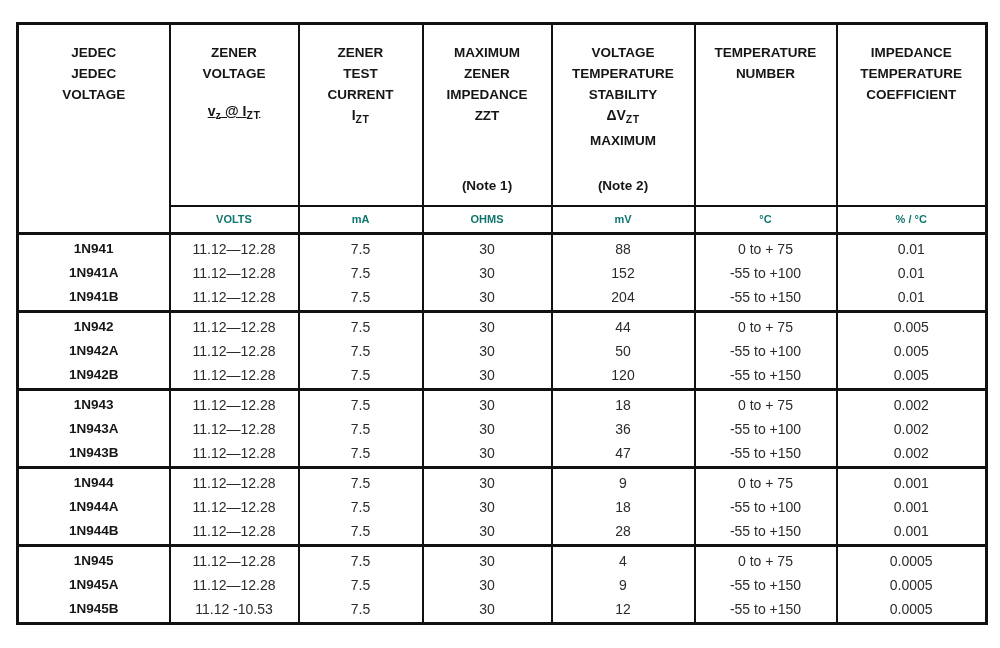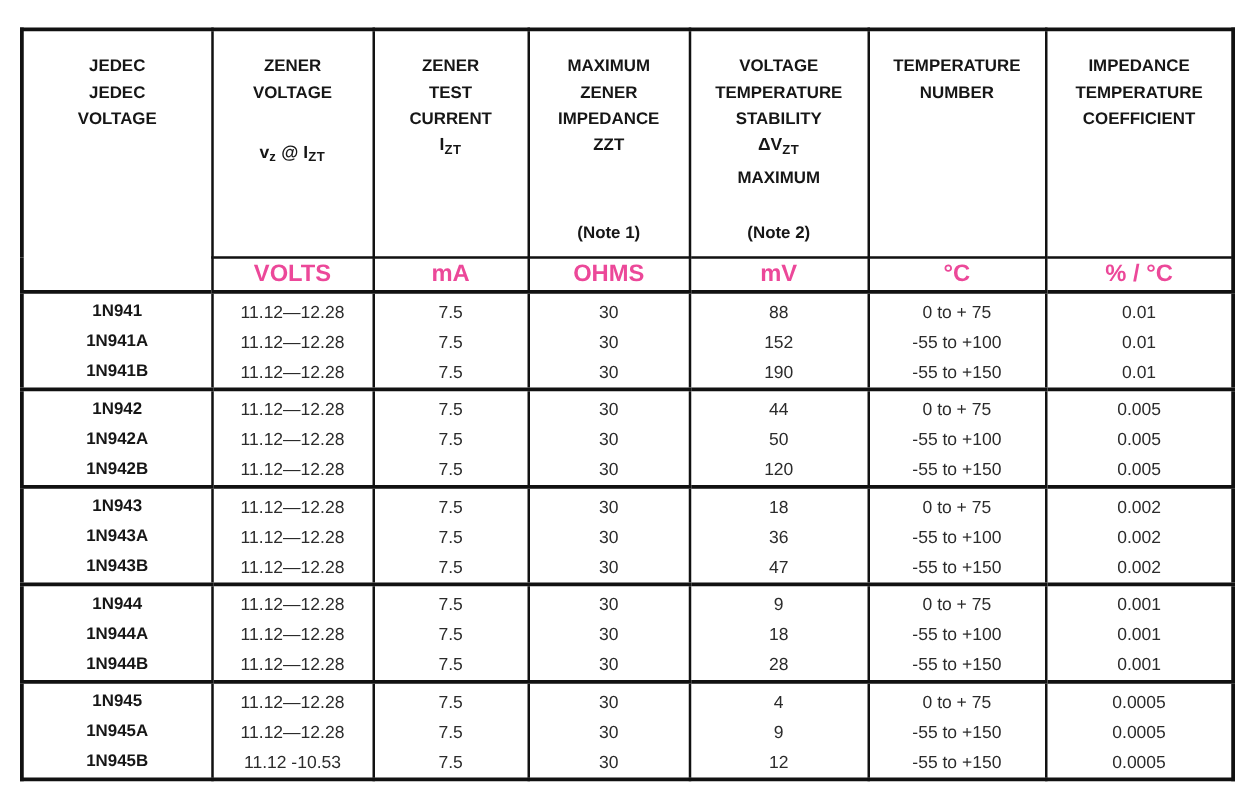--- a/index.html
+++ b/index.html
@@ -41,29 +41,29 @@
   .hcell {
     display: flex;
     flex-direction: column;
     align-items: center;
     height: 100%;
     box-sizing: border-box;
     padding: 17px 2px 10px 2px;
   }
   .hline { line-height: 21px; white-space: nowrap; }
   .symbol { line-height: 21px; font-size: 14px; font-weight: 700; white-space: nowrap; }
-  .symbol.gap { margin-top: 27px; }
+  .symbol.gap { margin-top: 17px; text-decoration: underline; }
   .symbol sub { font-size: 10.5px; font-weight: 700; vertical-align: -3px; letter-spacing: 0.5px; }
   .note { margin-top: auto; line-height: 18px; }
   
   .spec thead tr.units-row th {
     height: 25px;
-    font-size: 19px;
+    font-size: 11px;
     font-weight: 700;
-    color: #ec4899;
+    color: #0f766e;
     vertical-align: middle;
     line-height: 25px;
   }
   
   .spec tbody td {
     border-top-width: 3px;
     padding: 2px 0 1px 0;
     margin-top: 45px;
   }
   .spec thead tr.units-row th { border-bottom-width: 3px; }
@@ -178,21 +178,21 @@
             <div class="cell-line">7.5</div>
           </td>
           <td>
             <div class="cell-line">30</div>
             <div class="cell-line">30</div>
             <div class="cell-line">30</div>
           </td>
           <td>
             <div class="cell-line">88</div>
             <div class="cell-line">152</div>
-            <div class="cell-line">190</div>
+            <div class="cell-line">204</div>
           </td>
           <td>
             <div class="cell-line">0 to + 75</div>
             <div class="cell-line">-55 to +100</div>
             <div class="cell-line">-55 to +150</div>
           </td>
           <td>
             <div class="cell-line">0.01</div>
             <div class="cell-line">0.01</div>
             <div class="cell-line">0.01</div>

